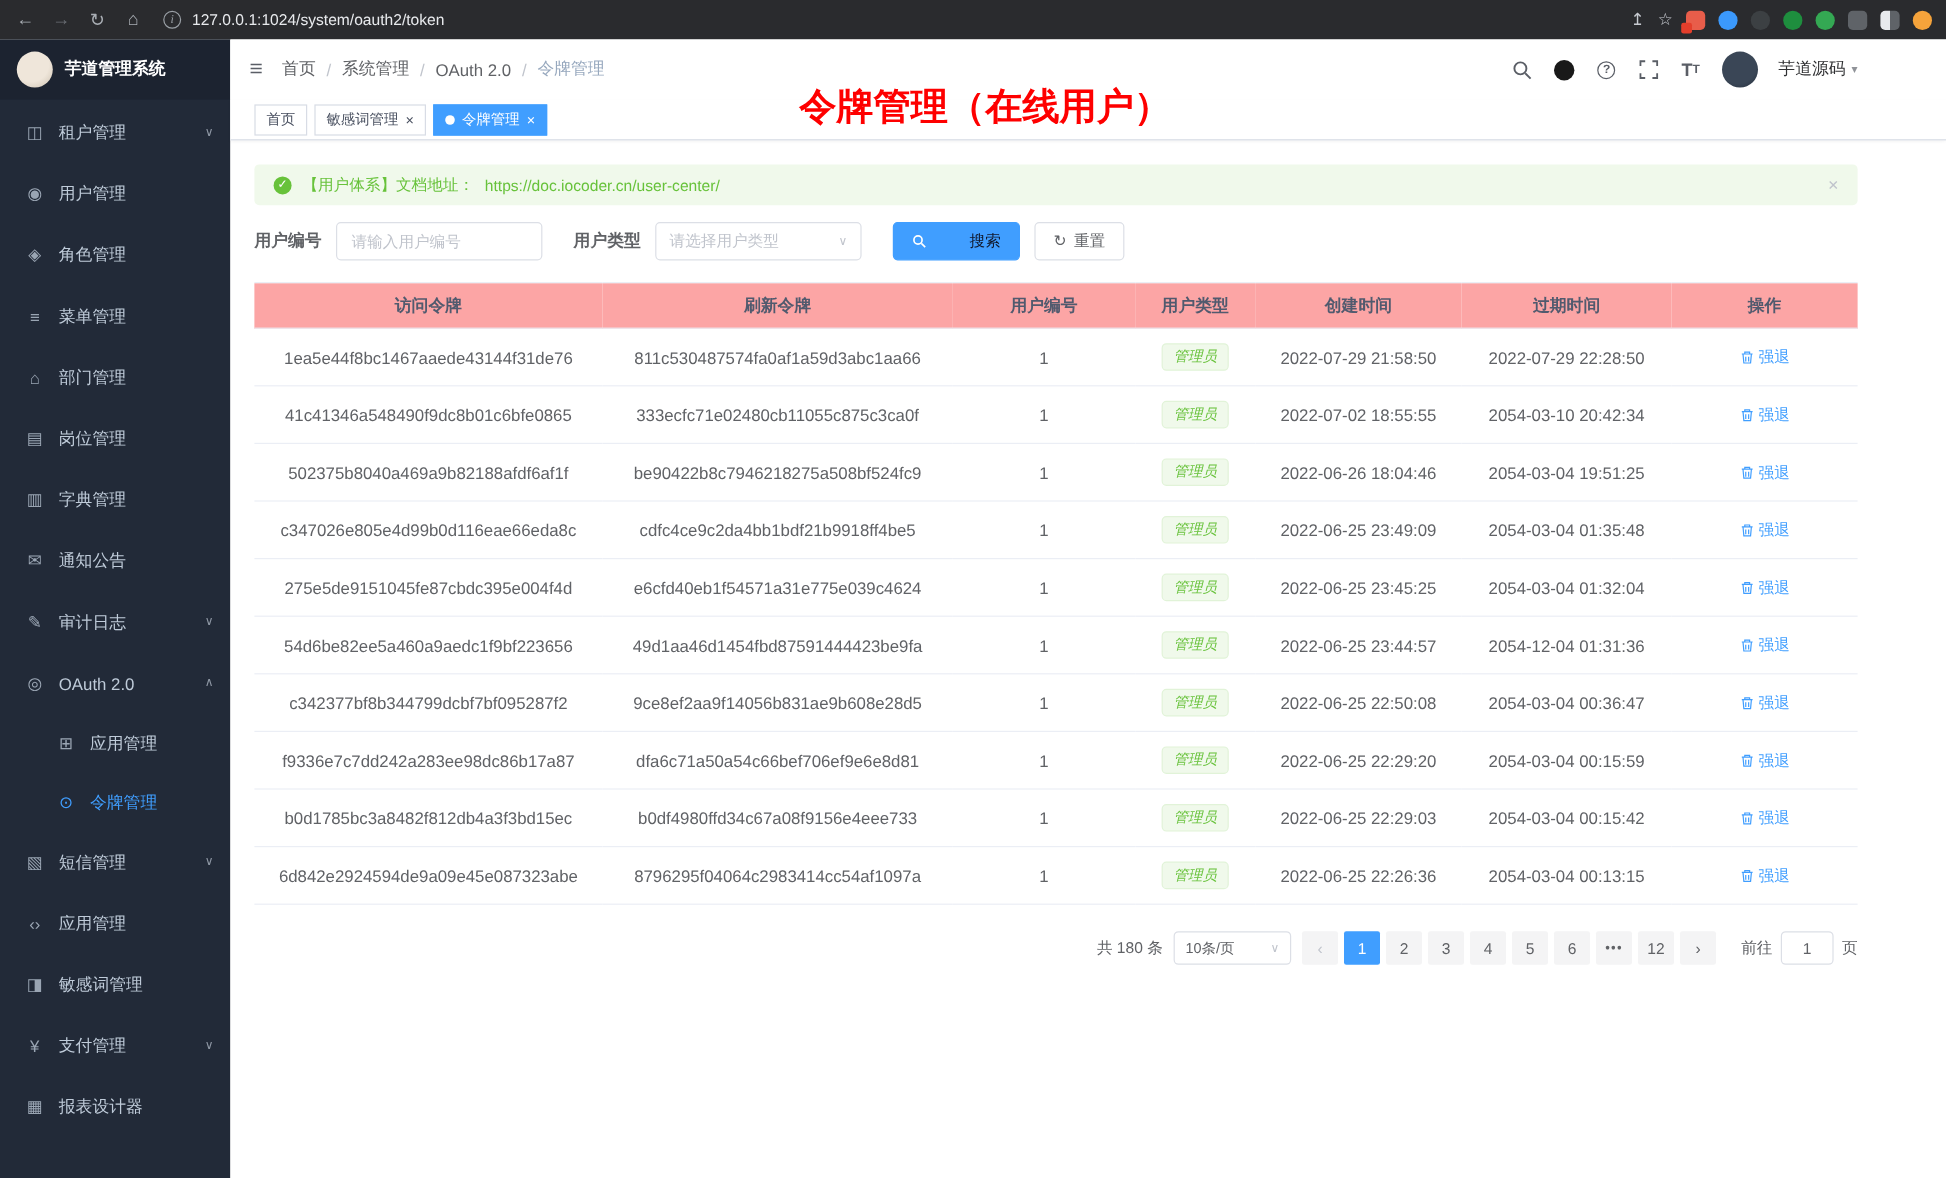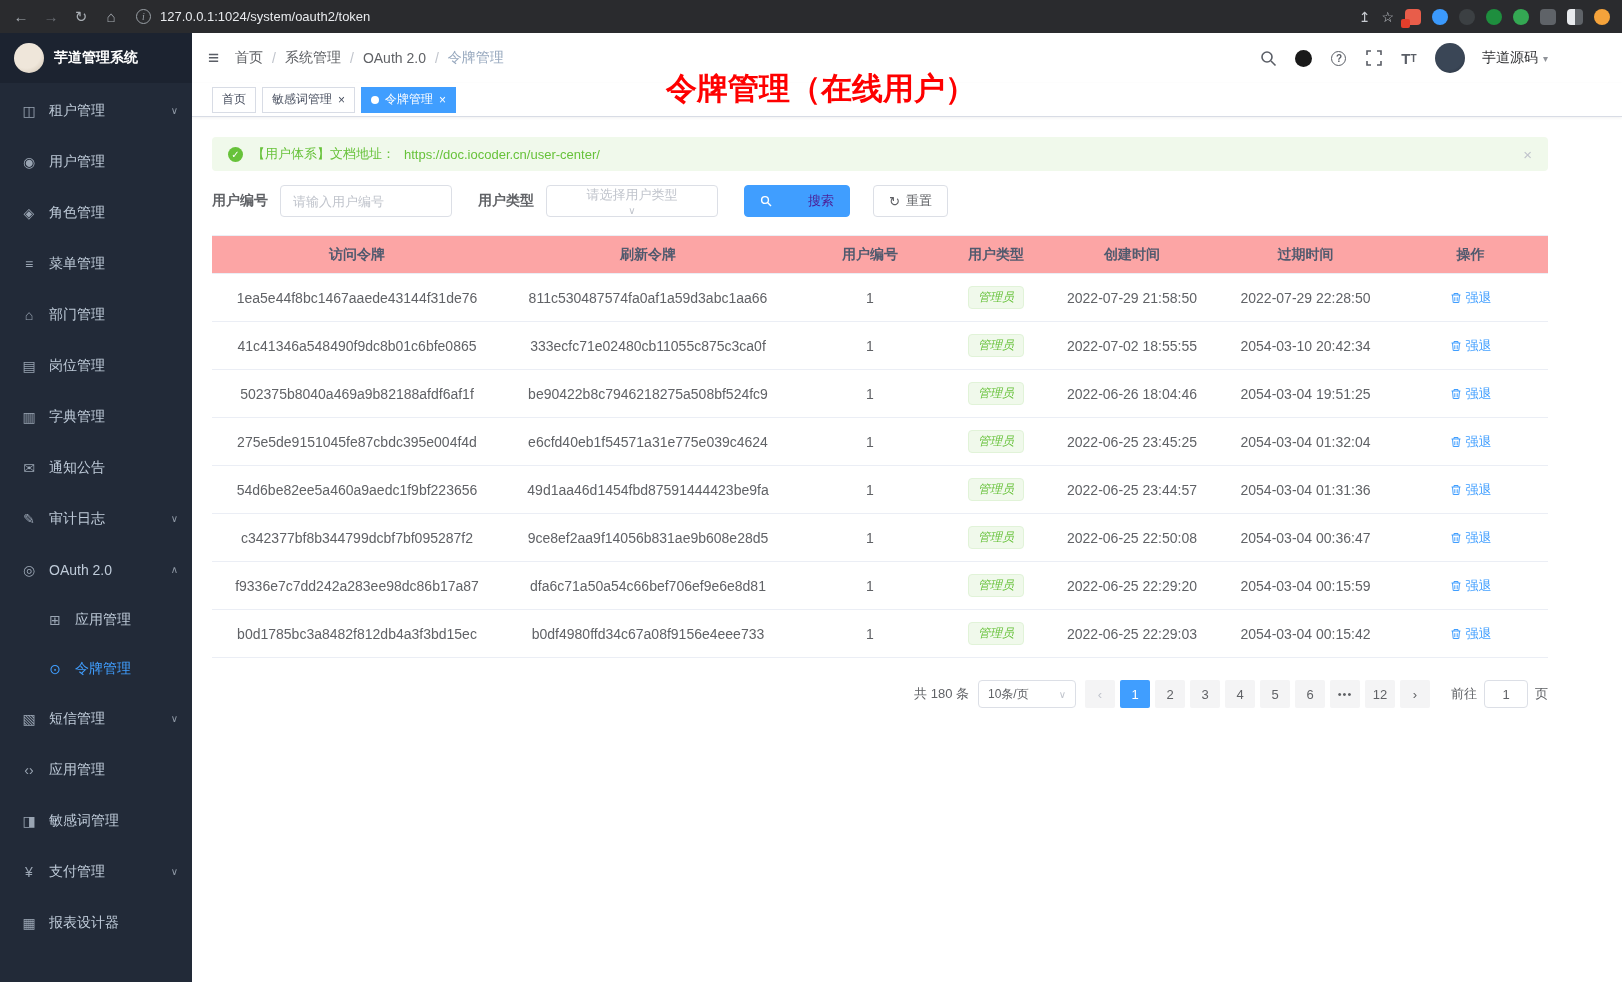--- a/index.html
+++ b/index.html
@@ -71,24 +71,24 @@
   .alert-check { width:15px; height:15px; border-radius:50%; background:#67c23a; color:#fff; font-size:10px;
     display:flex; align-items:center; justify-content:center; flex-shrink:0; }
   .alert-link { cursor:pointer; }
   .alert-close { position:absolute; right:16px; color:#c0c4cc; font-size:15px; cursor:pointer; }
   .filters { margin-top:14px; display:flex; align-items:center; font-size:14px; }
   .f-label { font-weight:700; color:#606266; margin-right:12px; white-space:nowrap; }
   .f-input { width:172px; height:32px; border:1px solid #dcdfe6; border-radius:4px; padding:0 12px; font-size:13px;
     color:#606266; margin-right:26px; outline:none; }
   .f-input::placeholder { color:#c0c4cc; }
   .f-select { width:172px; height:32px; border:1px solid #dcdfe6; border-radius:4px; display:flex; align-items:center;
-    justify-content:space-between; padding:0 11px; color:#c0c4cc; font-size:13px; margin-right:26px; cursor:pointer;flex-direction:column; }
+    justify-content:space-between; padding:0 11px; color:#c0c4cc; font-size:13px; margin-right:26px; cursor:pointer; }
   .sel-caret { color:#c0c4cc; font-size:10px; }
   .btn { height:32px; border-radius:4px; font-size:13px; display:inline-flex; align-items:center; gap:6px; padding:0 15px; cursor:pointer; }
-  .btn-primary { background:#409eff; border:1px solid #409eff; color:#4c1d95; margin-right:23px;gap:36px; }
+  .btn-primary { background:#409eff; border:1px solid #409eff; color:#0f172a; margin-right:12px;gap:36px; }
   .btn-plain { background:#fff; border:1px solid #dcdfe6; color:#606266; }
   
   table { width:100%; border-collapse:collapse; table-layout:fixed; margin-top:18px; }
   th { background:#fca5a5; color:#515a6e; font-weight:700; font-size:14px; height:38px; text-align:center;
     border-top:1px solid #ebeef5; border-bottom:1px solid #ebeef5; }
   td { height:48px; text-align:center; font-size:14px; color:#606266; border-bottom:1px solid #ebeef5; overflow:hidden; white-space:nowrap; }
   .tag-success { display:inline-block; padding:2px 9px; background:#f0f9eb; border:1px solid #e1f3d8; border-radius:4px;
     color:#67c23a; font-size:12px;font-style:italic; }
   .action-link { color:#409eff; font-size:13px; display:inline-flex; align-items:center; gap:4px; cursor:pointer; }
   
@@ -362,40 +362,54 @@
             <td>2022-06-26 18:04:46</td>
             <td>2054-03-04 19:51:25</td>
             <td><span class="action-link">
                   <svg width="12" height="12" viewBox="0 0 12 12" fill="none" stroke="#409eff" stroke-width="1">
                     <path d="M1.5 3h9M4 3V1.5h4V3M2.5 3l.7 7.5h5.6l.7-7.5M4.8 5.2v4M7.2 5.2v4"></path>
                   </svg>
                   <span>强退</span>
                 </span></td>
           </tr>
           <tr>
+            <td>c347026e805e4d99b0d116eae66eda8c</td>
+            <td>cdfc4ce9c2da4bb1bdf21b9918ff4be5</td>
+            <td>1</td>
+            <td><span class="tag-success">管理员</span></td>
+            <td>2022-06-25 23:49:09</td>
+            <td>2054-03-04 01:35:48</td>
+            <td><span class="action-link">
+                  <svg width="12" height="12" viewBox="0 0 12 12" fill="none" stroke="#409eff" stroke-width="1">
+                    <path d="M1.5 3h9M4 3V1.5h4V3M2.5 3l.7 7.5h5.6l.7-7.5M4.8 5.2v4M7.2 5.2v4"></path>
+                  </svg>
+                  <span>强退</span>
+                </span></td>
+          </tr>
+          <tr>
             <td>275e5de9151045fe87cbdc395e004f4d</td>
             <td>e6cfd40eb1f54571a31e775e039c4624</td>
             <td>1</td>
             <td><span class="tag-success">管理员</span></td>
             <td>2022-06-25 23:45:25</td>
             <td>2054-03-04 01:32:04</td>
             <td><span class="action-link">
                   <svg width="12" height="12" viewBox="0 0 12 12" fill="none" stroke="#409eff" stroke-width="1">
                     <path d="M1.5 3h9M4 3V1.5h4V3M2.5 3l.7 7.5h5.6l.7-7.5M4.8 5.2v4M7.2 5.2v4"></path>
                   </svg>
                   <span>强退</span>
                 </span></td>
           </tr>
           <tr>
             <td>54d6be82ee5a460a9aedc1f9bf223656</td>
             <td>49d1aa46d1454fbd87591444423be9fa</td>
             <td>1</td>
             <td><span class="tag-success">管理员</span></td>
             <td>2022-06-25 23:44:57</td>
-            <td>2054-03-04 01:31:36</td>
+            <td>2054-12-04 01:31:36</td>
             <td><span class="action-link">
                   <svg width="12" height="12" viewBox="0 0 12 12" fill="none" stroke="#409eff" stroke-width="1">
                     <path d="M1.5 3h9M4 3V1.5h4V3M2.5 3l.7 7.5h5.6l.7-7.5M4.8 5.2v4M7.2 5.2v4"></path>
                   </svg>
                   <span>强退</span>
                 </span></td>
           </tr>
           <tr>
             <td>c342377bf8b344799dcbf7bf095287f2</td>
             <td>9ce8ef2aa9f14056b831ae9b608e28d5</td>
@@ -424,20 +438,34 @@
                   <span>强退</span>
                 </span></td>
           </tr>
           <tr>
             <td>b0d1785bc3a8482f812db4a3f3bd15ec</td>
             <td>b0df4980ffd34c67a08f9156e4eee733</td>
             <td>1</td>
             <td><span class="tag-success">管理员</span></td>
             <td>2022-06-25 22:29:03</td>
             <td>2054-03-04 00:15:42</td>
+            <td><span class="action-link">
+                  <svg width="12" height="12" viewBox="0 0 12 12" fill="none" stroke="#409eff" stroke-width="1">
+                    <path d="M1.5 3h9M4 3V1.5h4V3M2.5 3l.7 7.5h5.6l.7-7.5M4.8 5.2v4M7.2 5.2v4"></path>
+                  </svg>
+                  <span>强退</span>
+                </span></td>
+          </tr>
+          <tr>
+            <td>6d842e2924594de9a09e45e087323abe</td>
+            <td>8796295f04064c2983414cc54af1097a</td>
+            <td>1</td>
+            <td><span class="tag-success">管理员</span></td>
+            <td>2022-06-25 22:26:36</td>
+            <td>2054-03-04 00:13:15</td>
             <td><span class="action-link">
                   <svg width="12" height="12" viewBox="0 0 12 12" fill="none" stroke="#409eff" stroke-width="1">
                     <path d="M1.5 3h9M4 3V1.5h4V3M2.5 3l.7 7.5h5.6l.7-7.5M4.8 5.2v4M7.2 5.2v4"></path>
                   </svg>
                   <span>强退</span>
                 </span></td>
           </tr>
         </tbody>
       </table>
 

